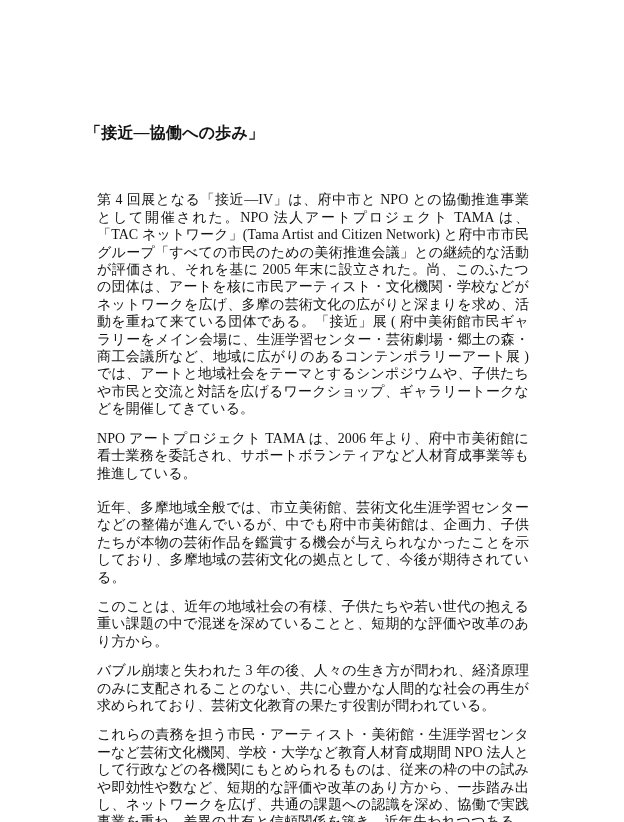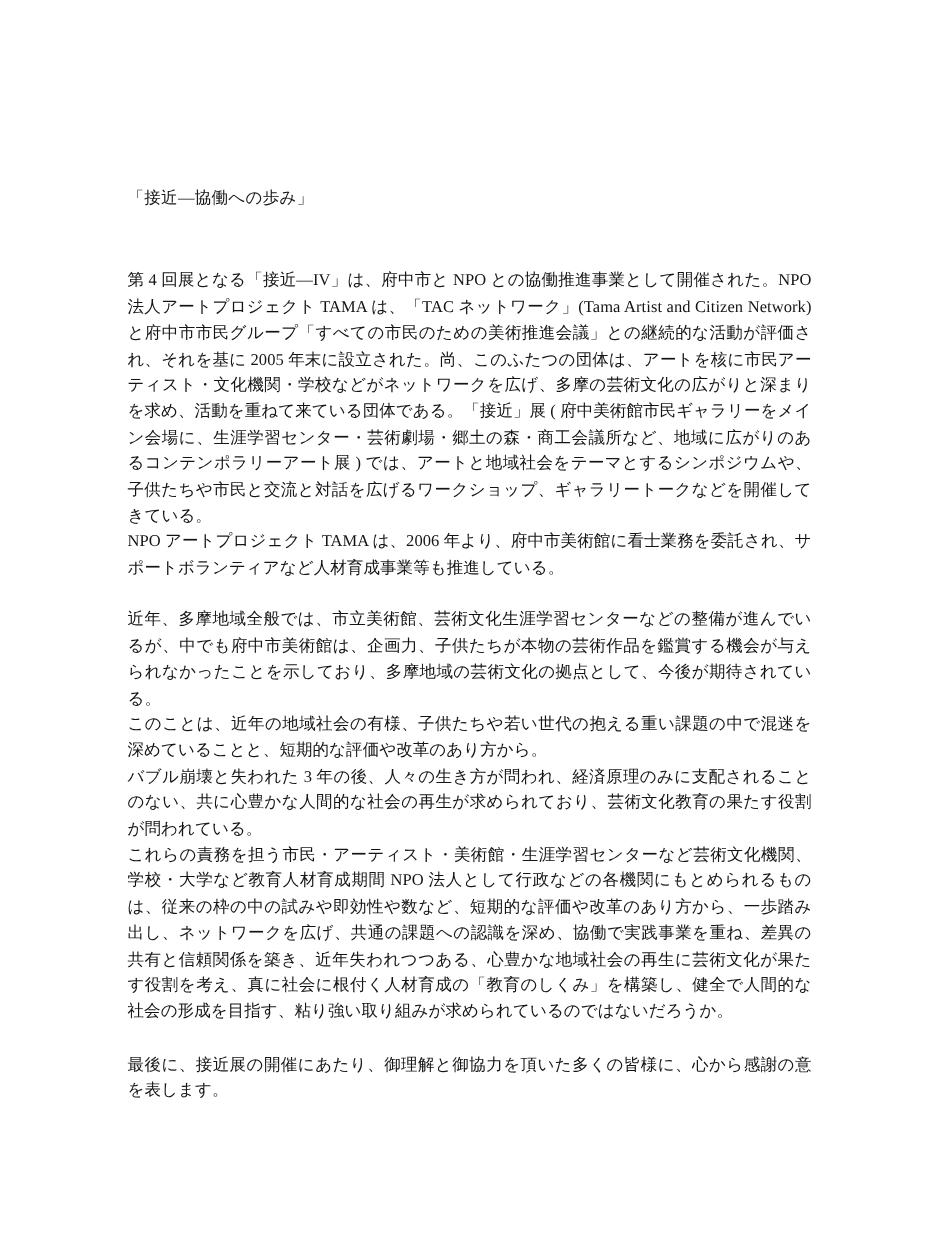--- a/index.html
+++ b/index.html
@@ -22,37 +22,37 @@
     height: 822px;
     background: #ffffff;
   }
   .content {
     position: absolute;
     left: 85px;
     top: 124px;
     width: 456px;
   }
   .doc-title {
-    font-size: 11px;
+    font-size: 16px;
     line-height: 17.4px;
     letter-spacing: 0.2px;
     margin: 0 0 0 0;
-    font-weight: normal;
+    font-weight: bold;
     color: #141414;
   }
   .spacer-title {
     height: 38px;
   }
   .para {
-    font-size: 11px;
+    font-size: 14px;
     line-height: 17.4px;
     letter-spacing: 0.05px;
     text-align: justify;
     text-justify: inter-character;
-    margin: 0;
+    margin: 12px;
     color: #141414;
   }
   .para + .para {
     margin-top: 0;
   }
   .block {
     margin: 0 0 17px 0;
   }
   .block:last-child {
     margin-bottom: 0;

